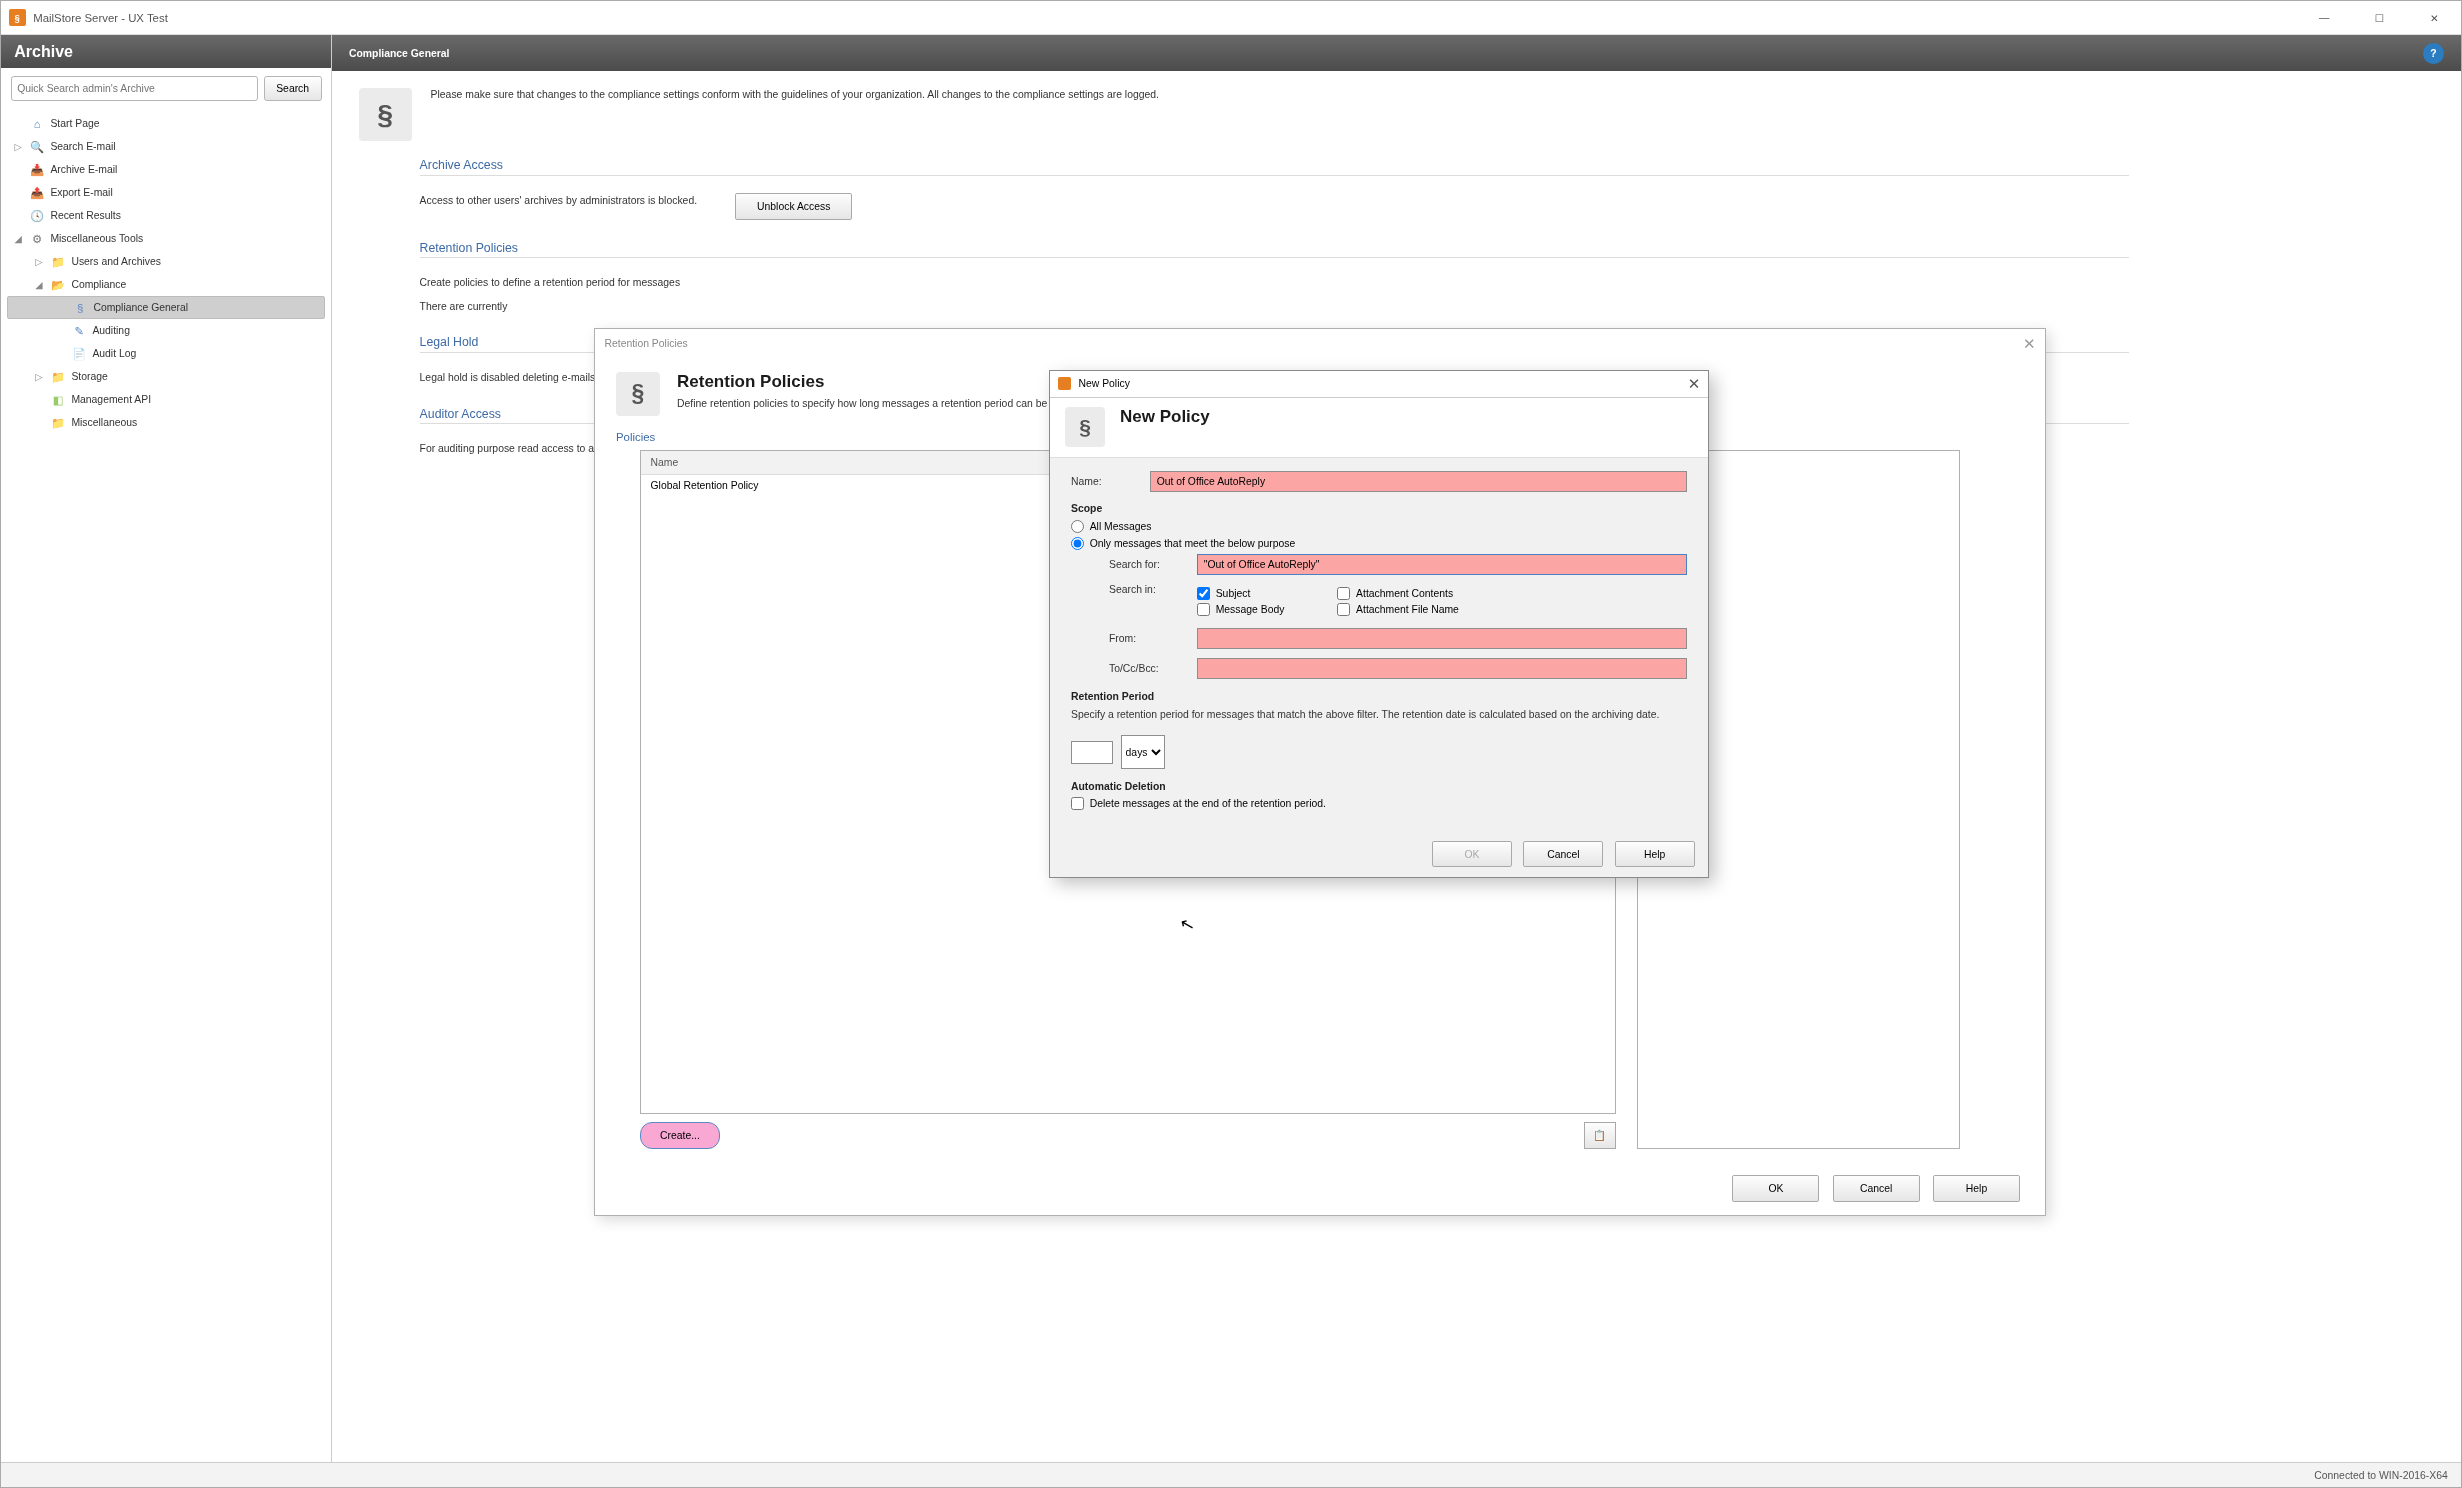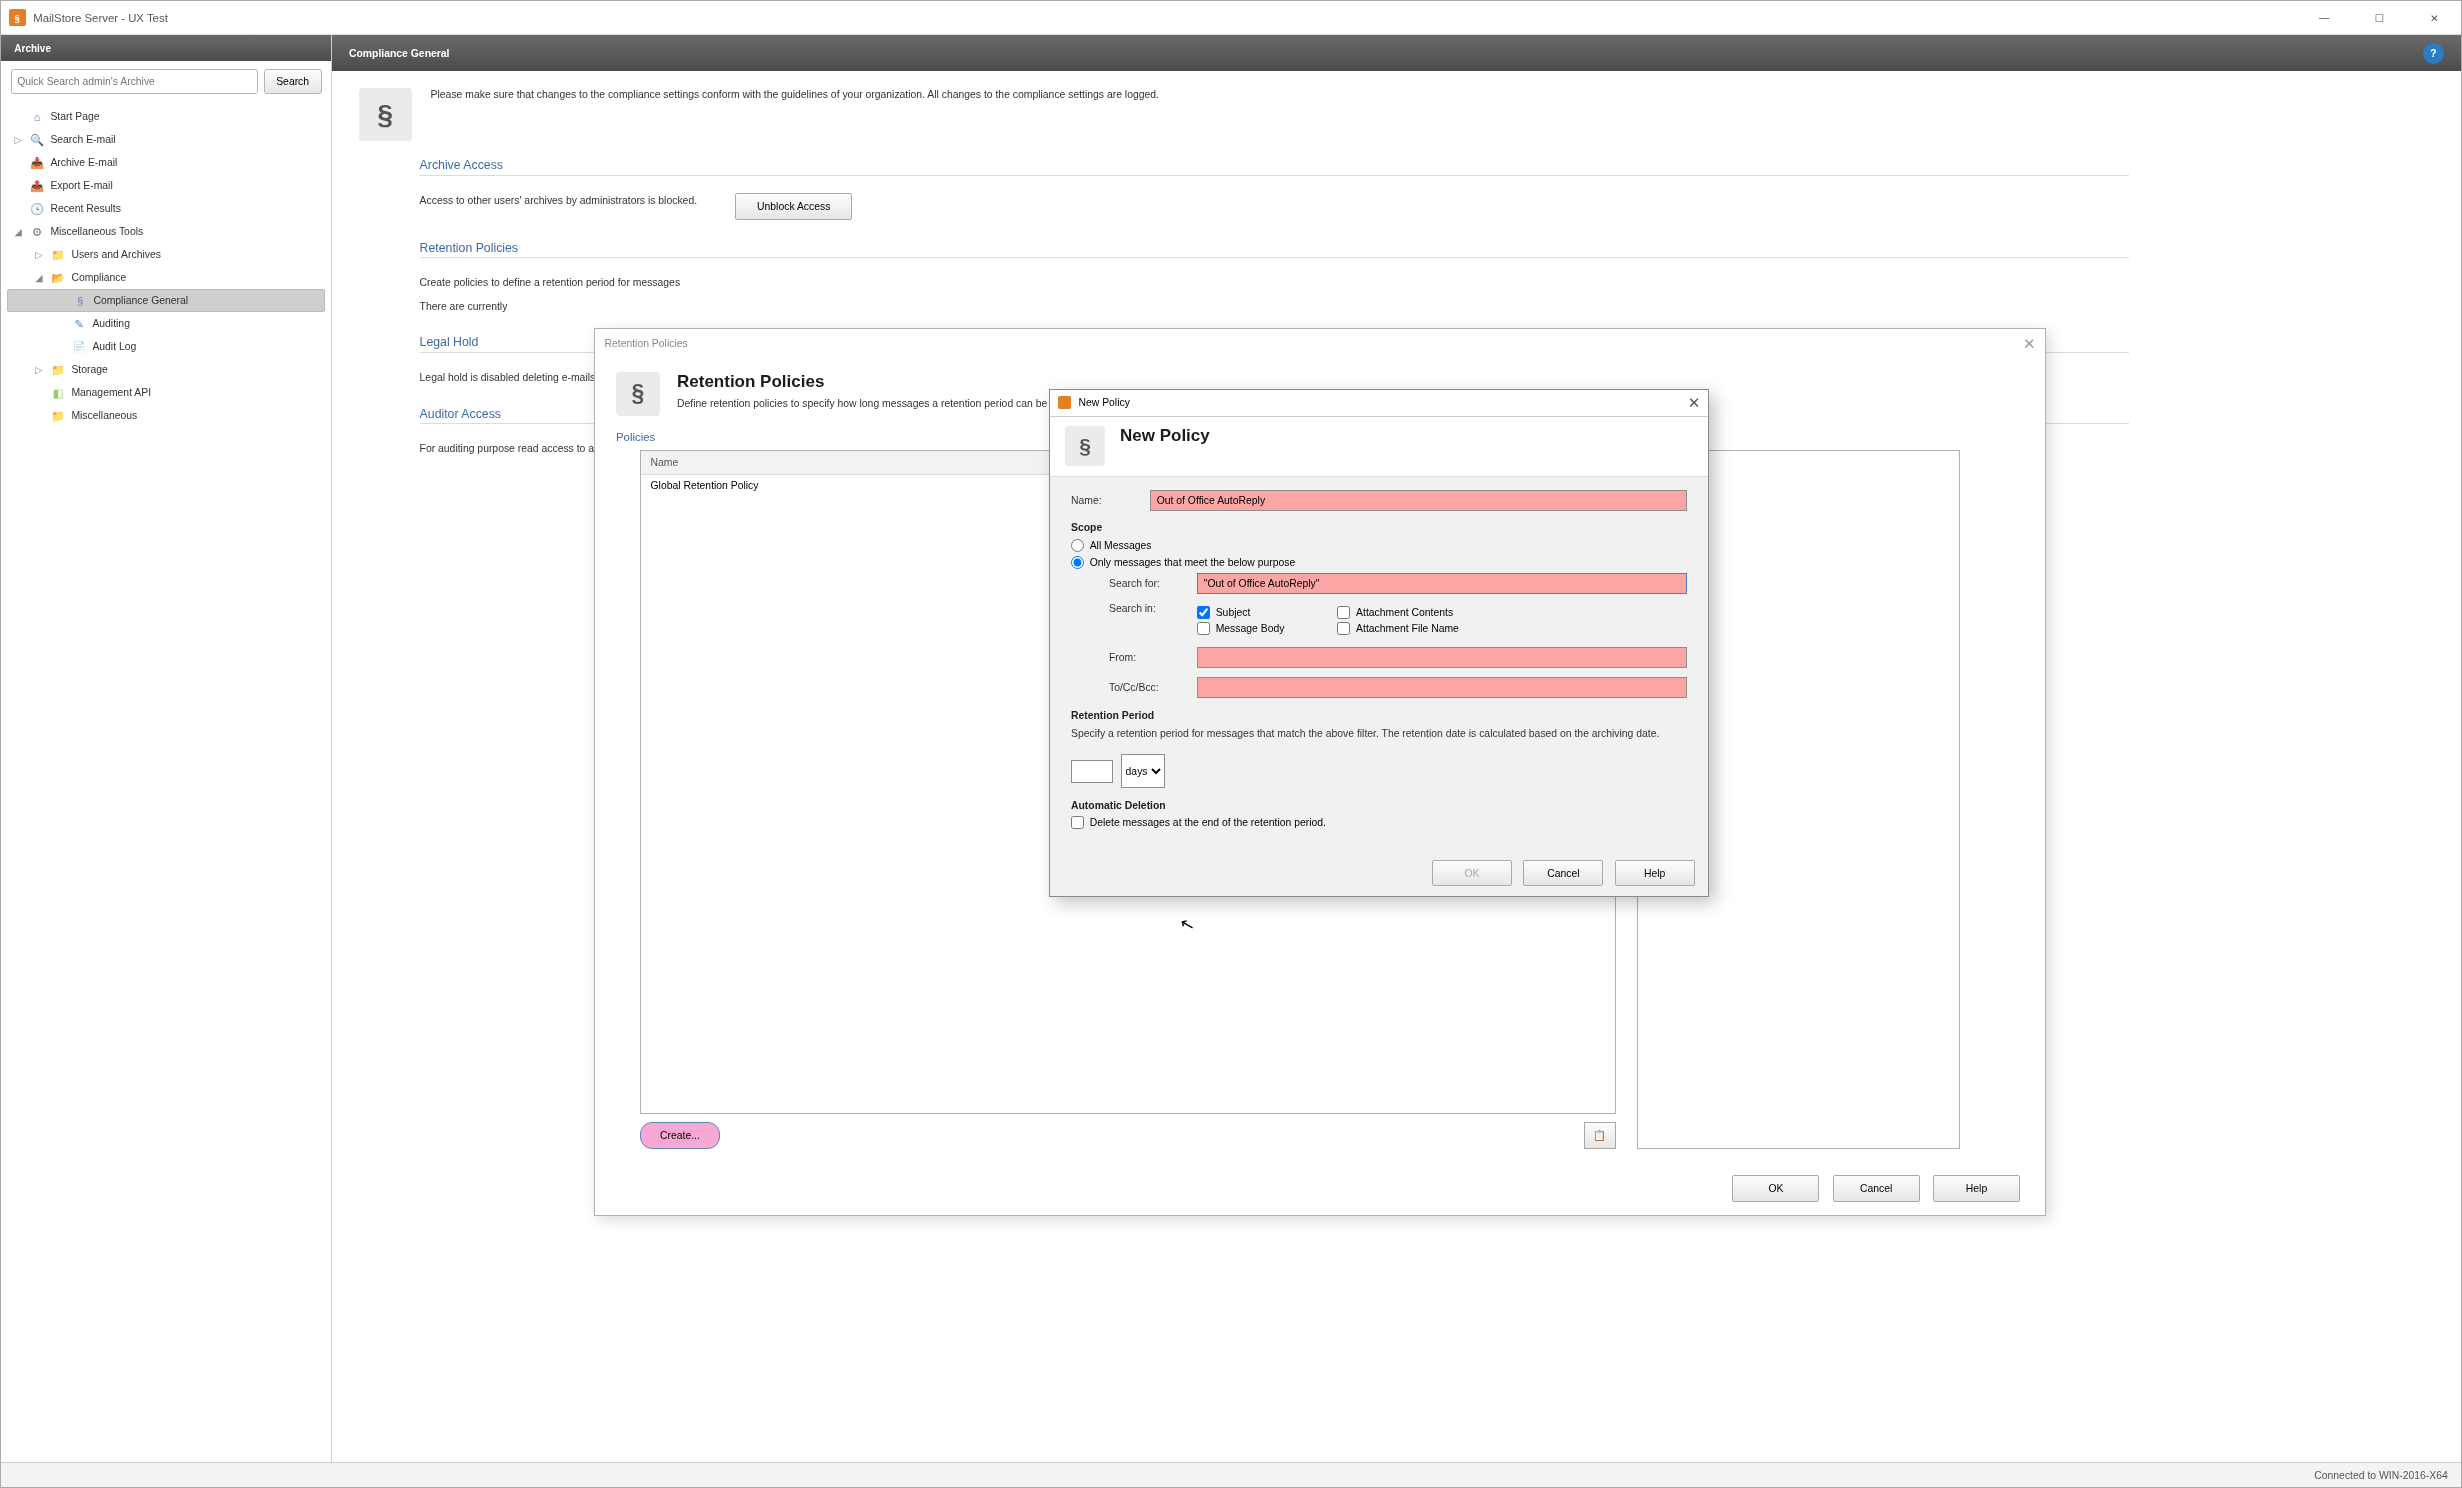--- a/index.html
+++ b/index.html
@@ -9,21 +9,21 @@
 
 .titlebar { height: 34px; background: #fff; display: flex; align-items: center; padding: 0 7.6px; border-bottom: 0.9px solid #ddd; }
 .titlebar .app-icon { width: 17px; height: 17px; background: #e67e22; margin-right: 7.6px; border-radius: 1.9px; display:inline-flex; align-items:center; justify-content:center; color:#fff; font-weight:bold; font-size:9.5px;}
 .titlebar-title { color: #555; font-size: 11.4px; flex: 1; }
 .win-controls { display: flex; gap: 28.5px; margin-right: 5.7px; }
 .win-btn { width: 26.6px; height: 19px; display:flex; align-items:center; justify-content:center; color:#555; }
 
 .body-row { display: flex; flex: 1; min-height: 0; }
 
 .sidebar { width: 331px; background: #fff; border-right: 0.9px solid #ccc; display:flex; flex-direction:column; }
-.sidebar-header { background: linear-gradient(#6a6a6a,#4b4b4b); color: #fff; padding: 7.6px 13.3px; font-size: 10px; font-weight:600; }
+.sidebar-header { background: linear-gradient(#6a6a6a,#4b4b4b); color: #fff; padding: 7.6px 13.3px; font-size: 16px; font-weight:600; }
 .search-row { display:flex; padding: 7.6px 9.5px; gap: 5.7px; }
 .search-input { flex:1; height: 25px; border:0.9px solid #b5b5b5; border-radius: 2.8px; padding:0 5.7px; font-size:10.4px; color:#999; }
 .search-btn { height:25px; padding:0 11.4px; border:0.9px solid #b5b5b5; background:linear-gradient(#fefefe,#e6e6e6); border-radius:2.8px; cursor:pointer; }
 
 .tree { padding: 3.8px 5.7px; }
 .tree-item { display:flex; align-items:center; gap:5.7px; height: 23px; padding-left: 23px; color:#333; cursor:default; position:relative;}
 .tree-item .expander { position:absolute; left:5.7px; width:11.4px; text-align:center; color:#888; font-size:9.5px; }
 .tree-item.level1 { padding-left: 44px; }
 .tree-item.level1 .expander { left:26.6px; }
 .tree-item.level2 { padding-left: 65px; }
@@ -64,21 +64,21 @@
 .ret-table-header { background:#f2f2f2; border-bottom:0.9px solid #ddd; padding:5.7px 9.5px; color:#555; }
 .ret-row { padding:5.7px 9.5px; }
 .ret-table-toolbar { display:flex; gap:9.5px; margin-top:7.6px; }
 .create-btn { border:1.9px solid #5a8ac6; background:#f9a8d4; padding:3.8px 19px; border-radius:12px; }
 .tool-small { width:32px; height:26.6px; border:0.9px solid #a9a9a9; background:linear-gradient(#fdfdfd,#e6e6e6); margin-left:auto; display:flex; align-items:center; justify-content:center;}
 .ret-details { width:323px; border:0.9px solid #b0b0b0; background:#fff; }
 .dlg-ret-buttons { display:flex; gap:13.3px; justify-content:flex-end; padding:13.3px 25px; background:#fff; }
 .dlg-ret-buttons .btn { min-width:87px; }
 
 
-.dlg-np { position:absolute; left:1048px; top:388px; width:660px; background:#f1f1f1; border:0.9px solid #8a8a8a; box-shadow:5.7px 5.7px 17px rgba(0,0,0,.25); display:flex; flex-direction:column; }
+.dlg-np { position:absolute; left:1048px; top:369px; width:660px; background:#f1f1f1; border:0.9px solid #8a8a8a; box-shadow:5.7px 5.7px 17px rgba(0,0,0,.25); display:flex; flex-direction:column; }
 .dlg-np-title { background:#fff; display:flex; align-items:center; padding:3.8px 7.6px; gap:7.6px; border-bottom:0.9px solid #ccc;}
 .dlg-np-title .app-icon { width:13.3px; height:13.3px; background:#e67e22; border-radius:1.9px;}
 .dlg-np-title .dlg-close { margin-left:auto; color:#555; font-size:15px; cursor:pointer; }
 .dlg-np-head { display:flex; gap:15px; background:#fff; padding:9.5px 15px; border-bottom:0.9px solid #ddd;}
 .dlg-np-head h2 { font-size:17px; font-weight:700; color:#1b1b1b; }
 .dlg-np-body { padding:13.3px 21px 17px 21px; background:#f1f1f1; }
 .form-row { display:flex; align-items:center; margin-bottom:9.5px; gap:3px; }
 .form-row label.fl { width:76px; color:#333; }
 .form-row input.text { flex:1; height:21px; border:0.9px solid #8e8e8e; padding:0 5.7px; background:#fca5a5; }
 .group-title { font-weight:700; margin: 11.4px 0 5.7px 0; color:#222;}

